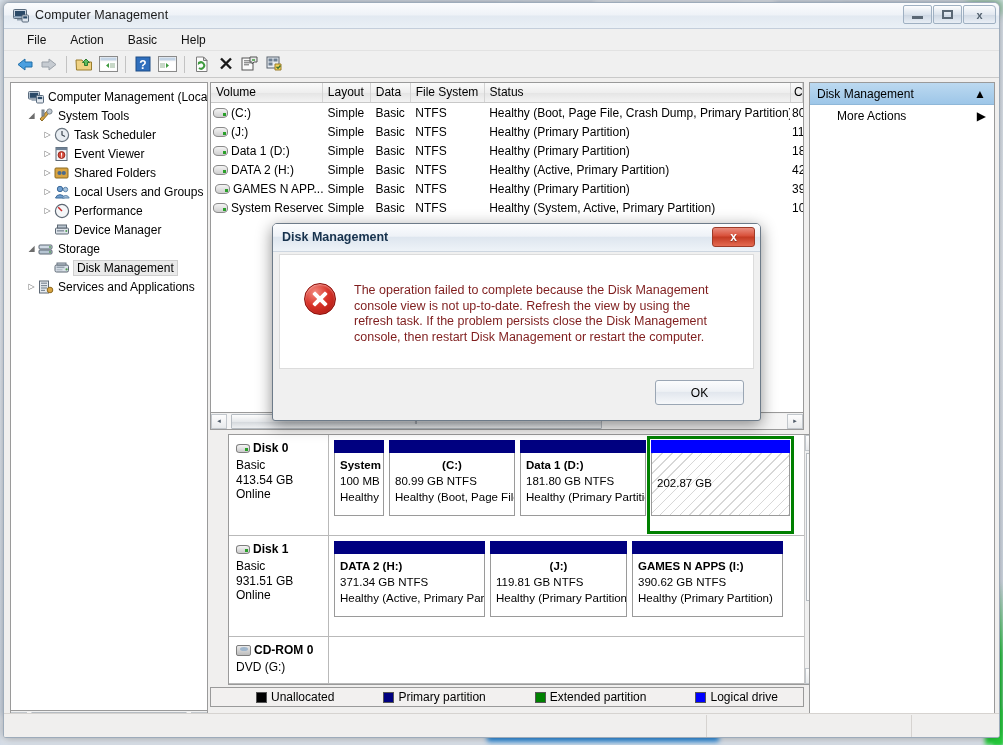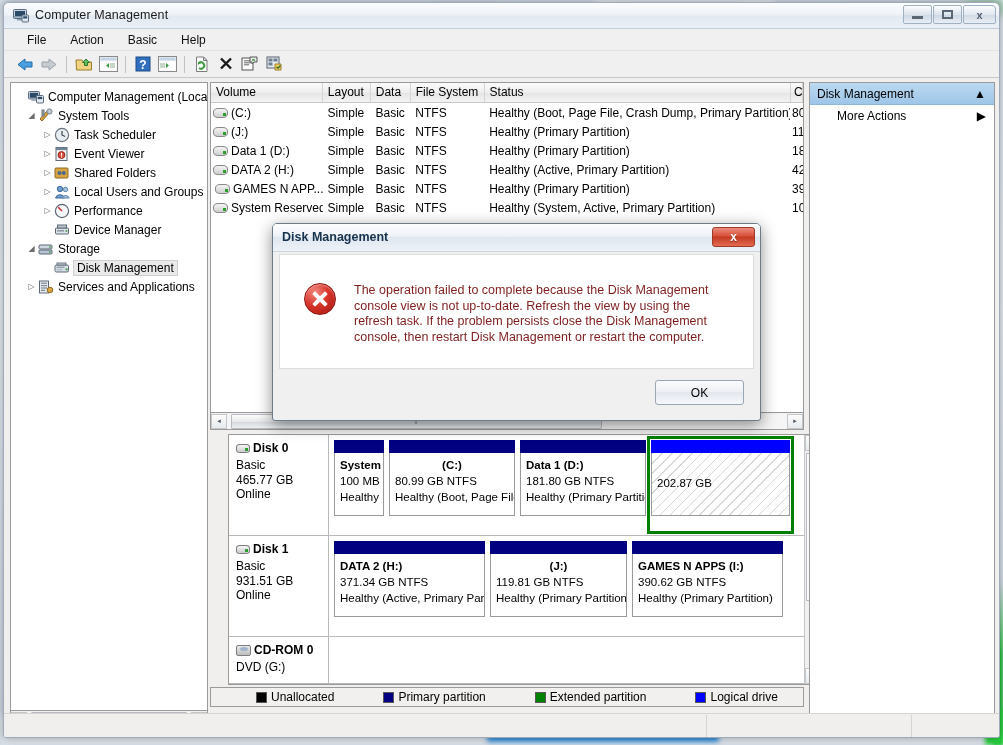--- a/index.html
+++ b/index.html
@@ -734,21 +734,21 @@
       <div class="disk-panel">
         <div class="disk-rows">
 
           <div class="disk-row" style="height:101px;">
             <div class="disk-info">
               <div class="disk-title">
                 <span class="disk-glyph"></span>
                 <span>Disk 0</span>
               </div>
               <div class="disk-meta">Basic</div>
-              <div>465.77 GB</div>
+              <div>413.54 GB</div>
               <div>Online</div>
             </div>
             <div class="disk-parts">
 
               <div class="part" style="width:52px;">
                 <div class="part-bar"></div>
                 <div class="part-body">
                   <div class="part-name">System Reserved</div>
                   <div>100 MB NTFS</div>
                   <div>Healthy (System, Active, Primary Partition)</div>

